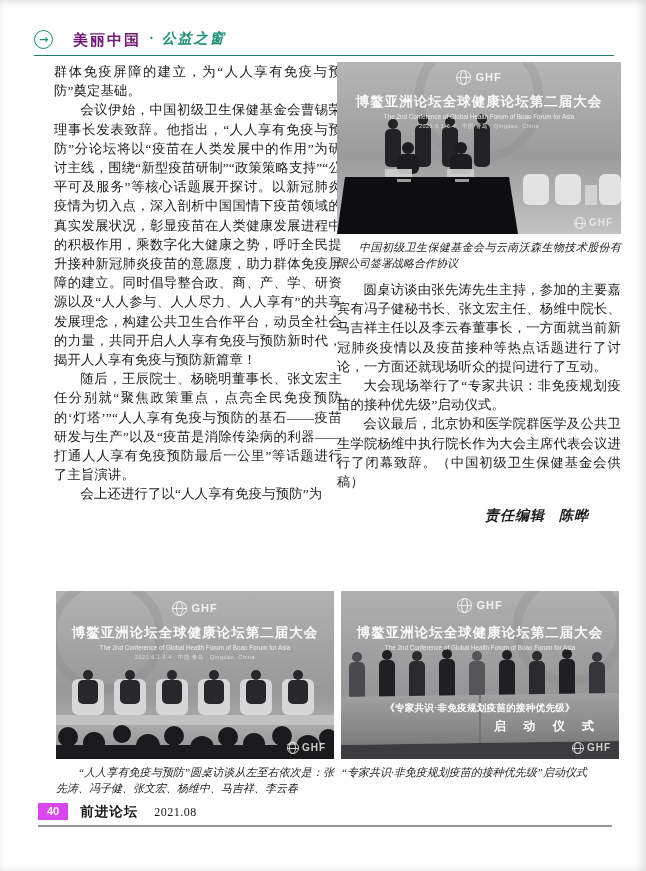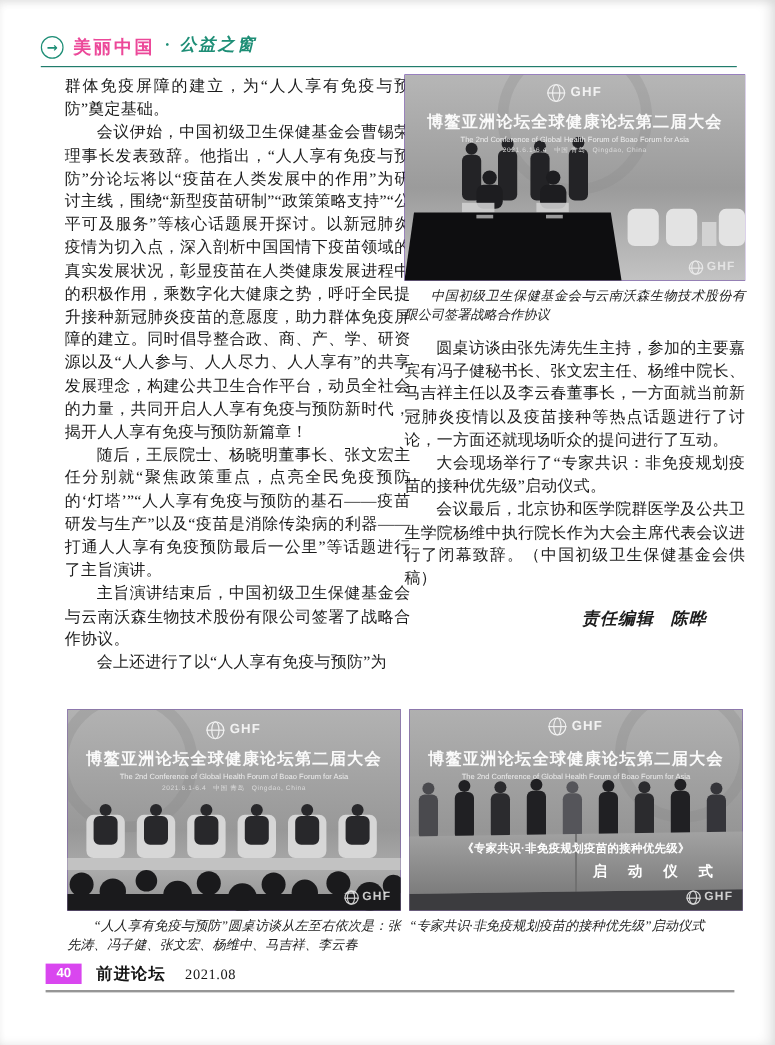--- a/index.html
+++ b/index.html
@@ -12,21 +12,21 @@
   .header{
     position:absolute; left:34px; right:32px; top:27px; height:24px;
     display:flex; align-items:center; gap:8px;
     border-bottom:1.5px solid #217c6c; padding-bottom:4px;
   }
   .hdr-icon{
     width:17px;height:17px;border:1.8px solid #1e8e76;border-radius:50%;
     display:flex;align-items:center;justify-content:center;
     color:#1e8e76;font:700 11px/1 "DejaVu Sans",sans-serif; flex:0 0 auto;
   }
-  .hdr-brand{font:700 15px/1 "Liberation Sans","DejaVu Sans",sans-serif;color:#ec4899;letter-spacing:2px;}
+  .hdr-brand{font:700 15px/1 "Liberation Sans","DejaVu Sans",sans-serif;color:#701a75;letter-spacing:2px;margin-left:12px;}
   .hdr-sep{color:#1e8e76;font:700 14px/1 serif;}
   .hdr-section{font:600 italic 14px/1 "Liberation Serif",serif;color:#1e8e76;letter-spacing:2px;}
   
   .col-left{position:absolute;left:54px;top:62px;width:288px;}
   .col-right{position:absolute;left:337px;top:62px;width:284px;}
   p.body-p{
     margin:0; font-size:13.3px; line-height:19.2px; text-align:justify;
     letter-spacing:.2px;
   }
   p.ind{text-indent:2em;}
@@ -88,21 +88,20 @@
       </span>
     <span class="hdr-brand">美丽中国</span>
     <span class="hdr-sep">·</span>
     <span class="hdr-section">公益之窗</span>
   </div>
 
   <div class="col-left">
     <p class="body-p">群体免疫屏障的建立，为“人人享有免疫与预防”奠定基础。</p>
     <p class="body-p ind">会议伊始，中国初级卫生保健基金会曹锡荣理事长发表致辞。他指出，“人人享有免疫与预防”分论坛将以“疫苗在人类发展中的作用”为研讨主线，围绕“新型疫苗研制”“政策策略支持”“公平可及服务”等核心话题展开探讨。以新冠肺炎疫情为切入点，深入剖析中国国情下疫苗领域的真实发展状况，彰显疫苗在人类健康发展进程中的积极作用，乘数字化大健康之势，呼吁全民提升接种新冠肺炎疫苗的意愿度，助力群体免疫屏障的建立。同时倡导整合政、商、产、学、研资源以及“人人参与、人人尽力、人人享有”的共享发展理念，构建公共卫生合作平台，动员全社会的力量，共同开启人人享有免疫与预防新时代，揭开人人享有免疫与预防新篇章！</p>
     <p class="body-p ind">随后，王辰院士、杨晓明董事长、张文宏主任分别就“聚焦政策重点，点亮全民免疫预防的‘灯塔’”“人人享有免疫与预防的基石——疫苗研发与生产”以及“疫苗是消除传染病的利器——打通人人享有免疫预防最后一公里”等话题进行了主旨演讲。</p>
-    <p class="body-p ind">主旨演讲结束后，中国初级卫生保健基金会与云南沃森生物技术股份有限公司签署了战略合作协议。</p>
     <p class="body-p ind">会上还进行了以“人人享有免疫与预防”为</p>
   </div>
 
   <div class="col-right">
 
     <div class="photo photo1">
       <svg viewBox="0 0 284 172" preserveAspectRatio="none">
         <defs>
           <linearGradient id="bg1" x1="0" y1="0" x2="0" y2="1">
             <stop offset="0" stop-color="#b6b6b6"></stop>

